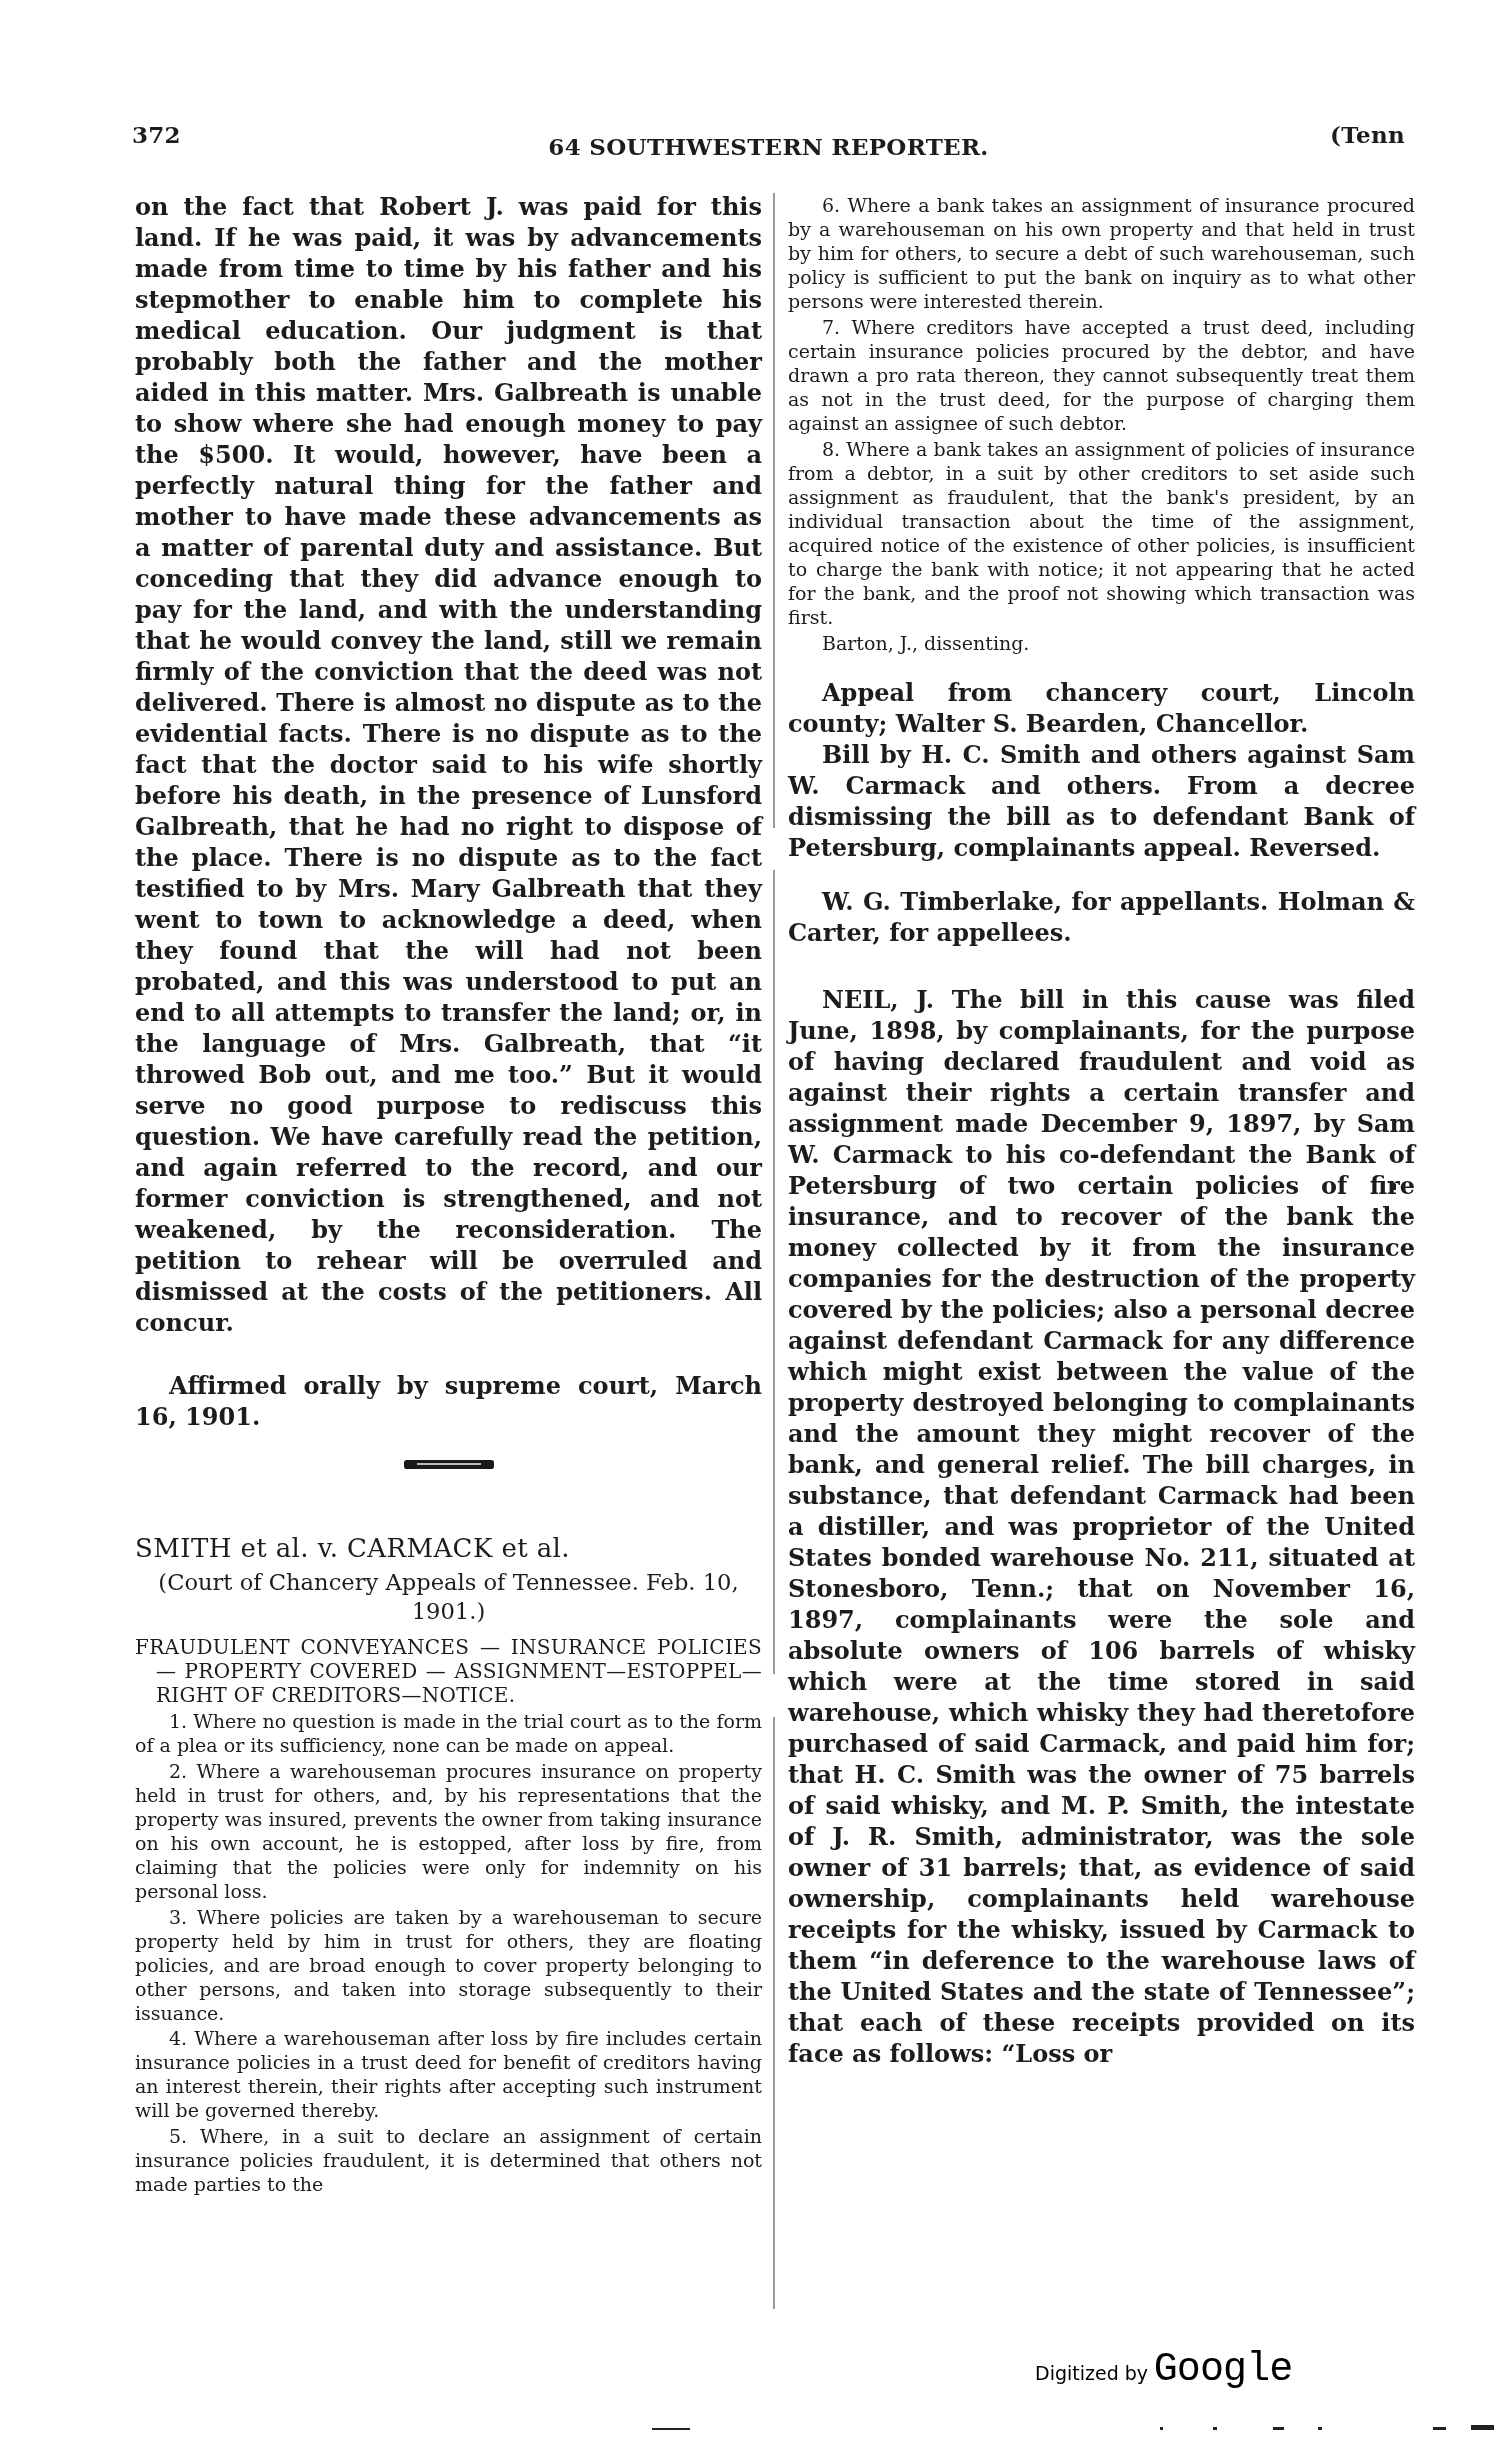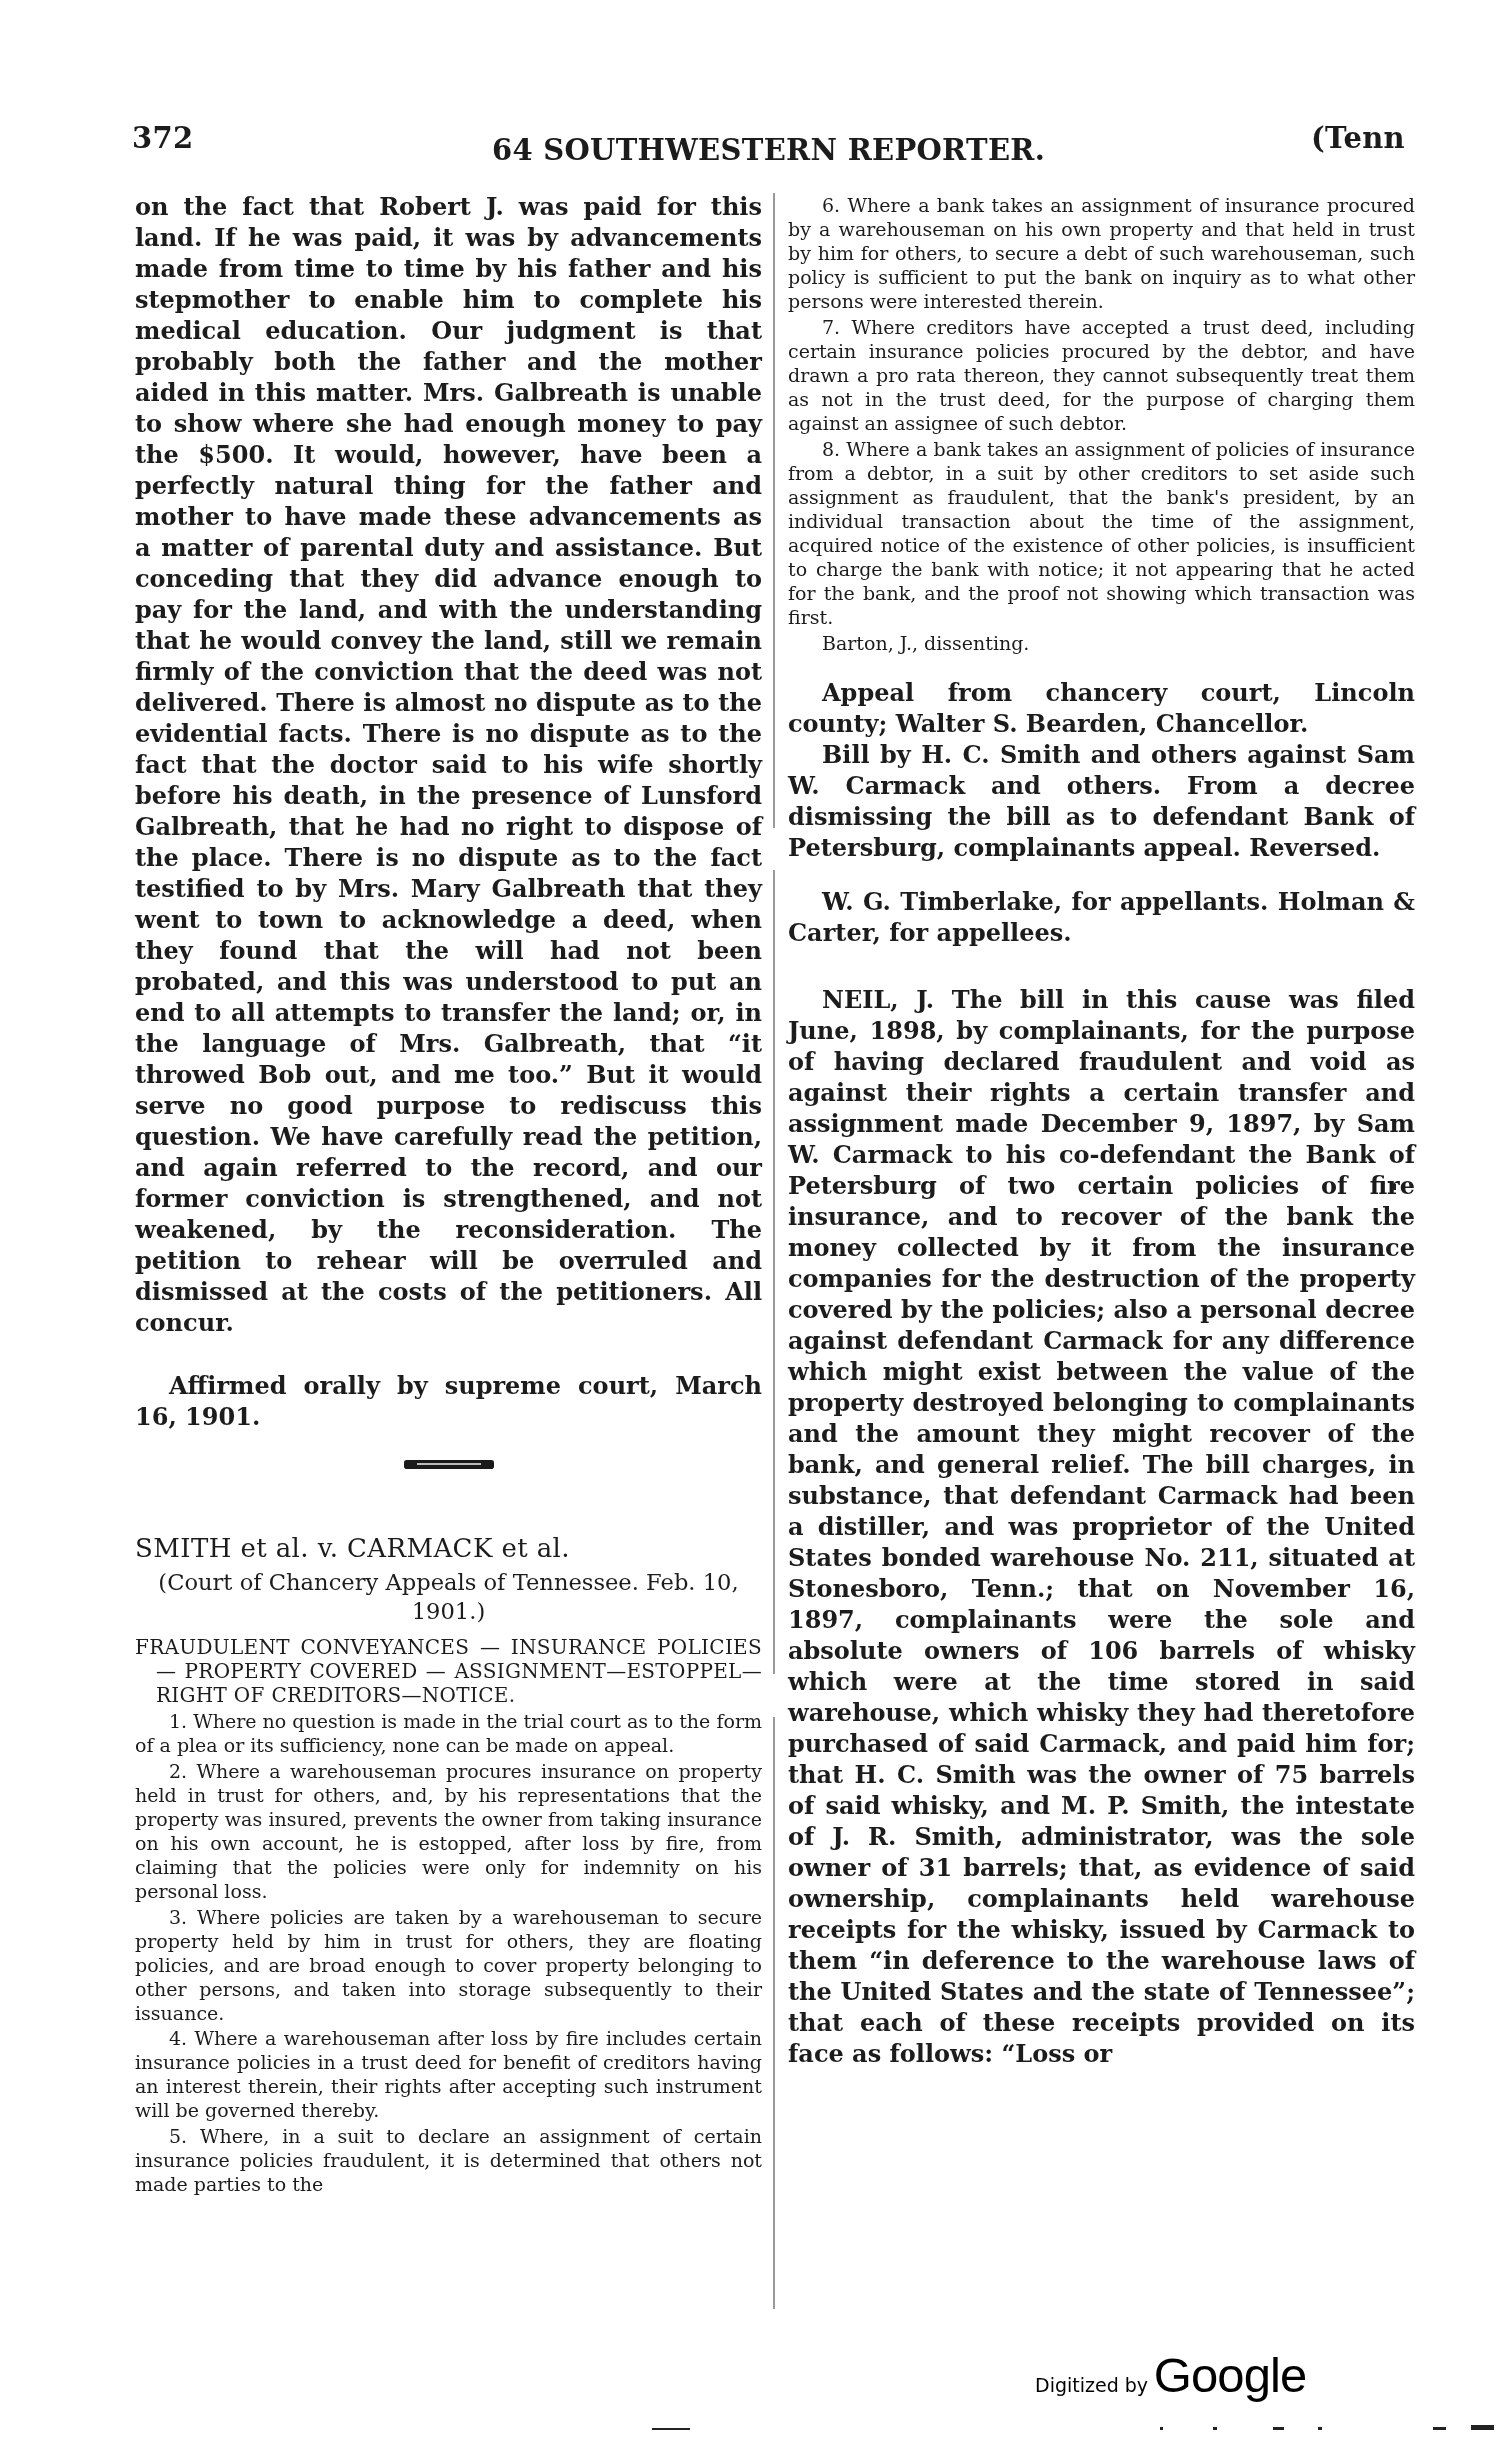--- a/index.html
+++ b/index.html
@@ -3,21 +3,21 @@
   <meta charset="utf-8">
   <style>
     html, body { margin: 0; padding: 0; background: #ffffff; }
     body {
       width: 1508px; height: 2450px; position: relative; overflow: hidden;
       font-family: "DejaVu Serif", "Liberation Serif", serif;
       color: #1c1c1c;
     }
     .header {
       position: absolute; top: 121px; left: 132px; width: 1273px; height: 38px;
-      font-family: "DejaVu Serif", serif; font-weight: bold; font-size: 29px; letter-spacing: 0.3px;
+      font-family: "DejaVu Serif", serif; font-weight: bold; font-size: 23px; letter-spacing: 0.3px;
     }
     .header .pg { position: absolute; left: 0; top: 0; }
     .header .title { position: absolute; left: 0; right: 0; text-align: center; top: 12px; }
     .header .state { position: absolute; right: 0; top: 0; }
 
     .col { position: absolute; top: 191px; width: 627px; }
     .col.left { left: 135px; }
     .col.right { left: 788px; }
     .col-rule {
       position: absolute; left: 773px; top: 193px; width: 1.9px; height: 2116px;
@@ -55,21 +55,21 @@
 
     .gap-s { height: 22.6px; }
     .gap-m { height: 36px; }
     .dot { position: absolute; width: 3.8px; height: 5.7px; background: #222; left: 1392px; top: 1184px; }
 
     .google {
       position: absolute; left: 1035px; top: 2347px; color: #000000;
       display: flex; align-items: baseline; gap: 5.7px;
     }
     .google .by { font-family: "DejaVu Sans", sans-serif; font-size: 19px; }
-    .google .brand { font-family: Liberation Sans, sans-serif; font-size: 49px; letter-spacing: -0.9px; }
+    .google .brand { font-family: Liberation Mono, monospace; font-size: 40px; letter-spacing: -0.9px; }
     .foot-rule { position: absolute; left: 652px; top: 2428px; width: 38px; height: 1.9px; background: #222; }
     .foot-specks { position: absolute; left: 1160px; top: 2427px; width: 339px; height: 3.8px; }
     .foot-specks span { position: absolute; top: 0; height: 2.8px; background: #222; }
   </style>
 </head>
 <body>
 
 <div class="header">
   <span class="pg">372</span>
   <span class="title">64 SOUTHWESTERN REPORTER.</span>

